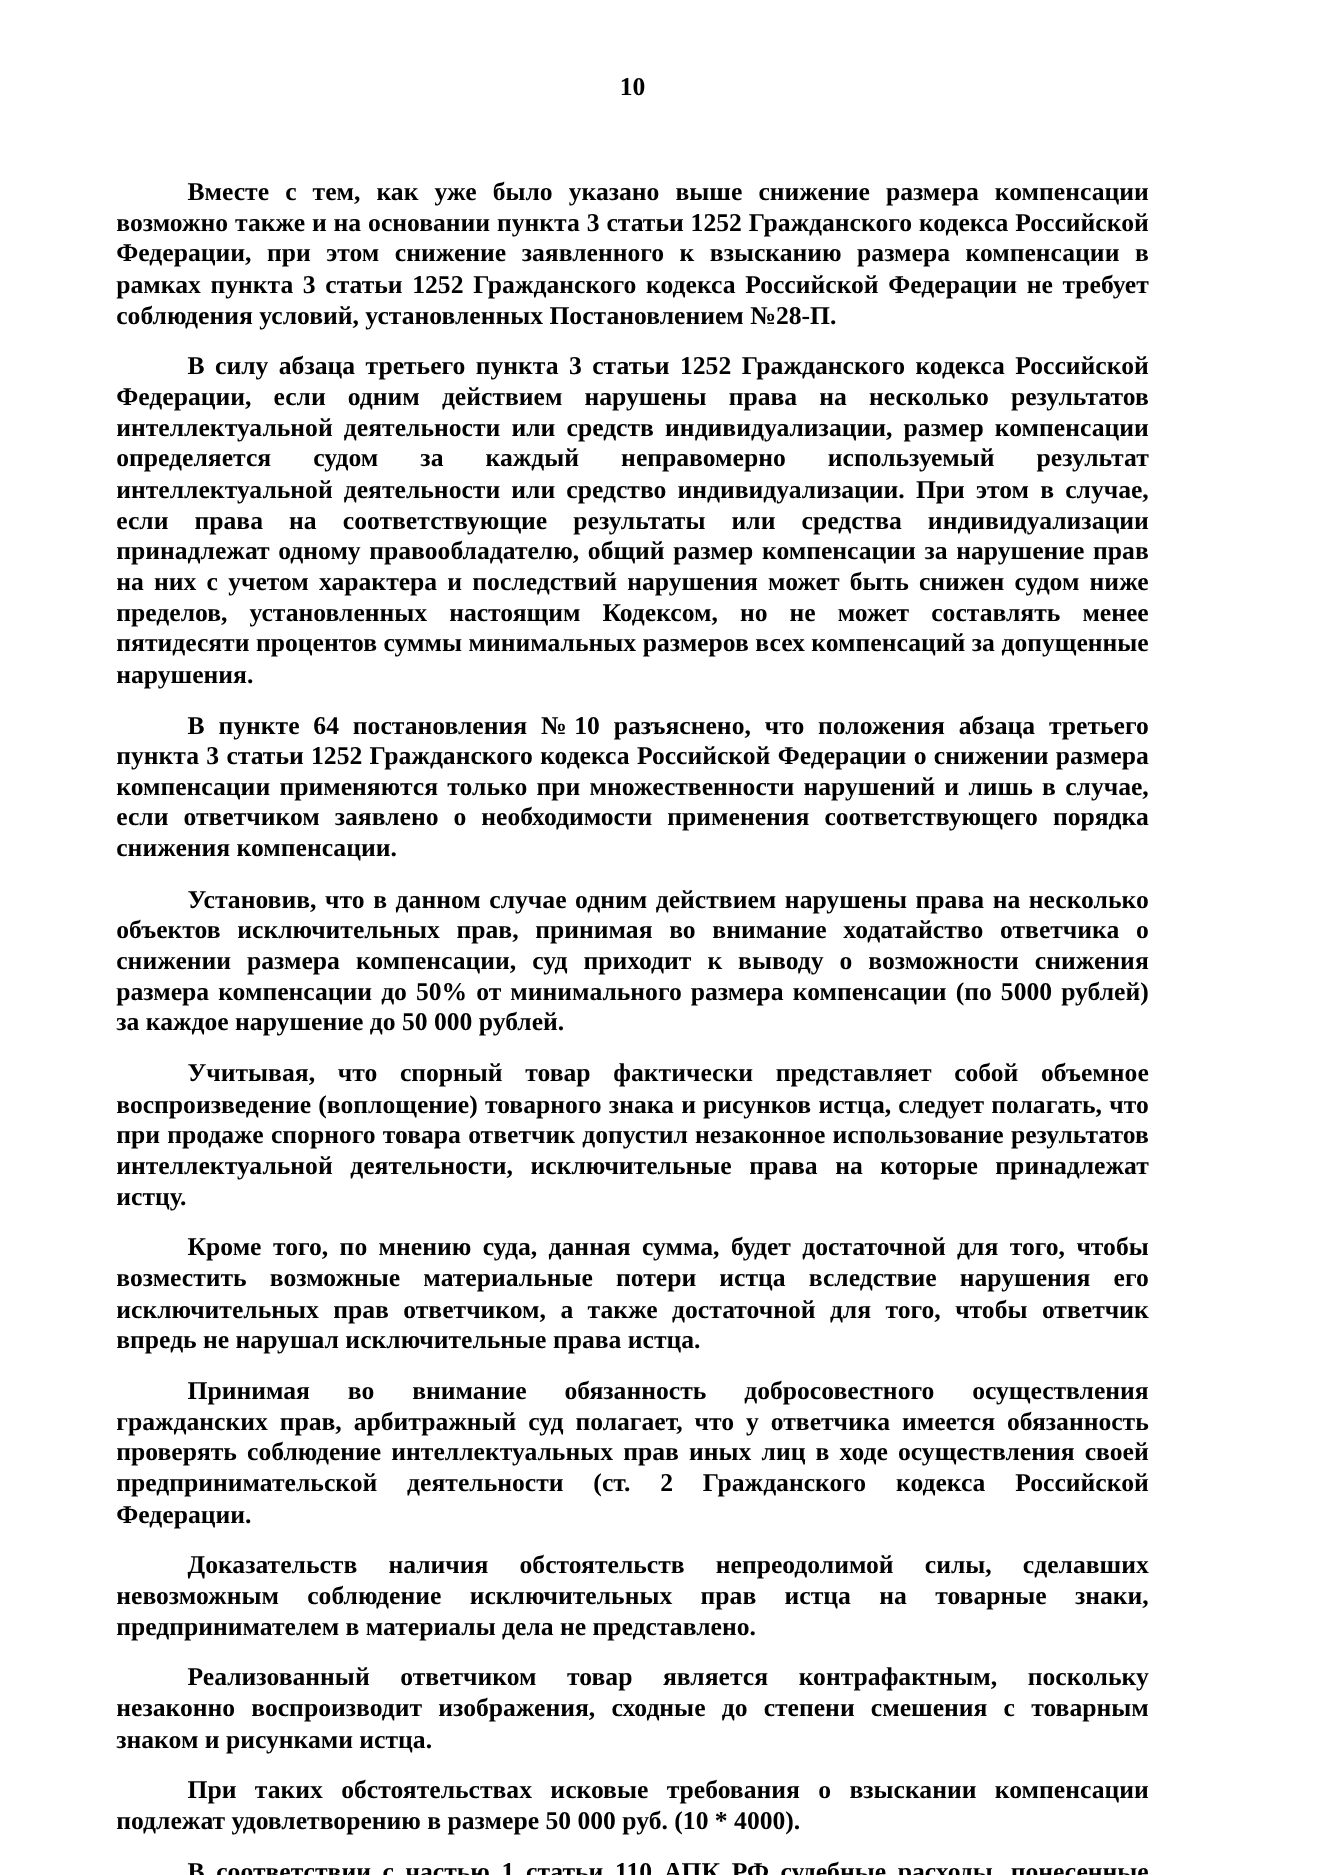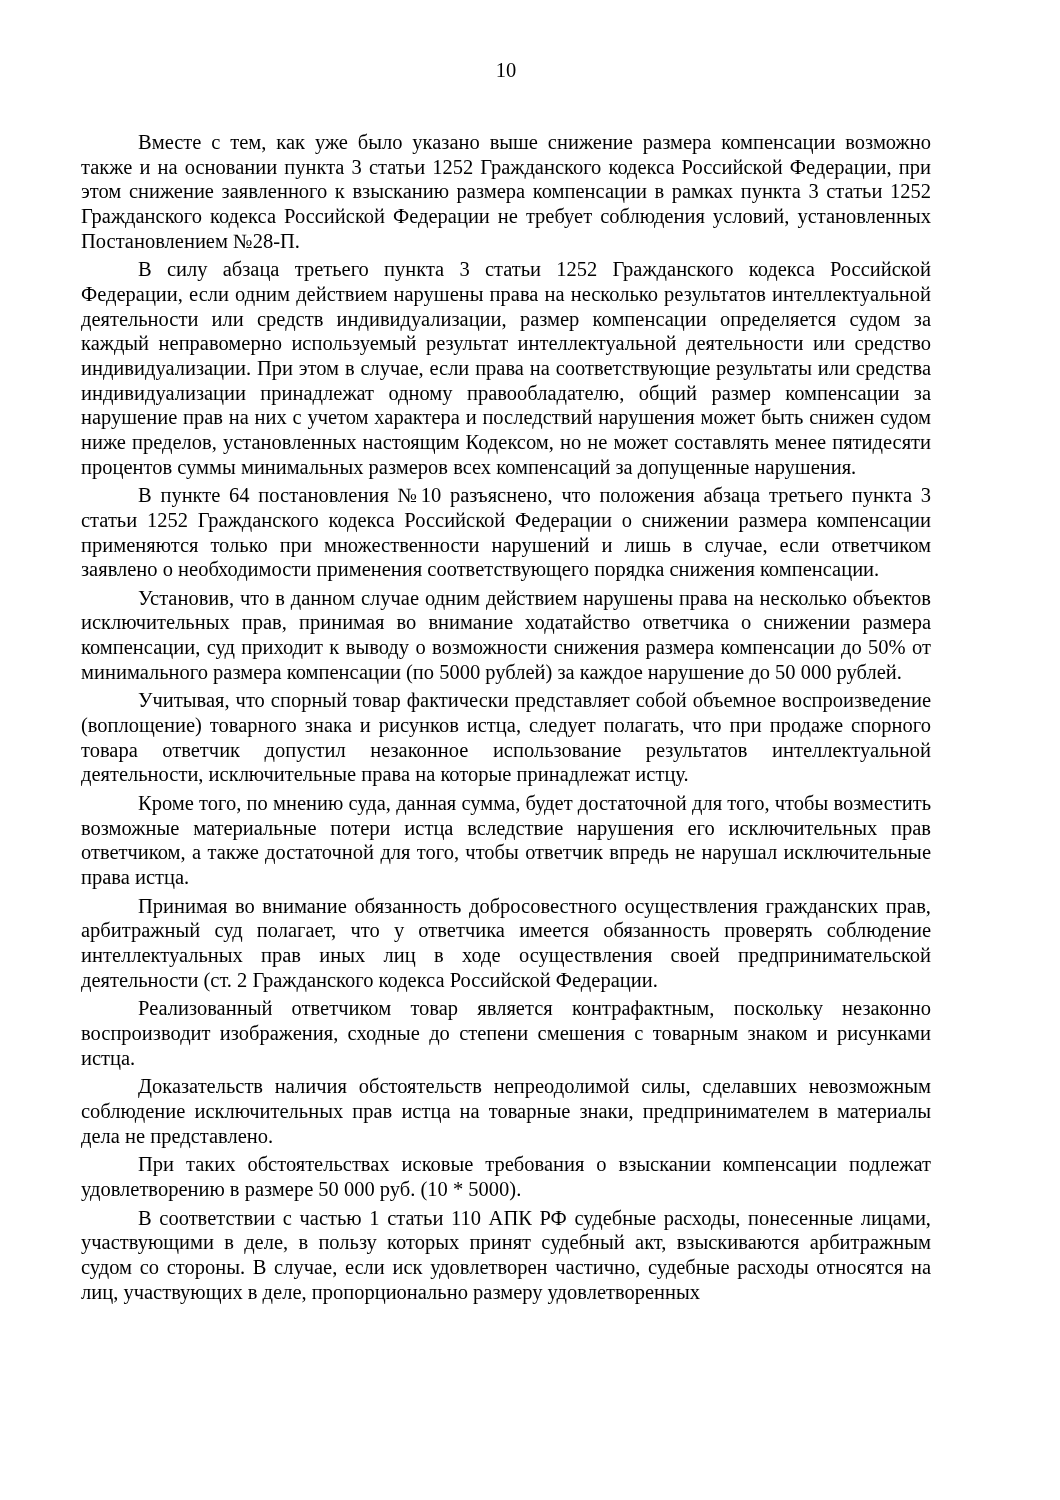--- a/index.html
+++ b/index.html
@@ -15,20 +15,21 @@
     font-family: "Liberation Serif", serif;
     color: #000000;
   }
   .page {
     position: absolute;
     left: 0;
     top: 0;
     width: 852px;
     height: 1500px;
     background: #ffffff;
+    font-weight: bold;
   }
   .page-number {
     position: absolute;
     top: 58px;
     left: 77px;
     width: 858px;
     text-align: center;
     font-size: 20.5px;
     line-height: 24px;
   }
@@ -36,37 +37,37 @@
     position: absolute;
     top: 126px;
     left: 77px;
     width: 858px;
     font-size: 20.5px;
     line-height: 24.65px;
     text-align: justify;
     text-justify: inter-word;
   }
   .doc-body p {
-    margin: 4px;
+    margin: 16px;
     padding: 0;
     text-indent: 57px;
   }
 </style>
 </head>
 <body>
 
 <div class="page">
   <div class="page-number">10</div>
 
   <div class="doc-body">
     <p>Вместе с тем, как уже было указано выше снижение размера компенсации возможно также и на основании пункта 3 статьи 1252 Гражданского кодекса Российской Федерации, при этом снижение заявленного к взысканию размера компенсации в рамках пункта 3 статьи 1252 Гражданского кодекса Российской Федерации не требует соблюдения условий, установленных Постановлением №28-П.</p>
     <p>В силу абзаца третьего пункта 3 статьи 1252 Гражданского кодекса Российской Федерации, если одним действием нарушены права на несколько результатов интеллектуальной деятельности или средств индивидуализации, размер компенсации определяется судом за каждый неправомерно используемый результат интеллектуальной деятельности или средство индивидуализации. При этом в случае, если права на соответствующие результаты или средства индивидуализации принадлежат одному правообладателю, общий размер компенсации за нарушение прав на них с учетом характера и последствий нарушения может быть снижен судом ниже пределов, установленных настоящим Кодексом, но не может составлять менее пятидесяти процентов суммы минимальных размеров всех компенсаций за допущенные нарушения.</p>
     <p>В пункте 64 постановления №10 разъяснено, что положения абзаца третьего пункта 3 статьи 1252 Гражданского кодекса Российской Федерации о снижении размера компенсации применяются только при множественности нарушений и лишь в случае, если ответчиком заявлено о необходимости применения соответствующего порядка снижения компенсации.</p>
     <p>Установив, что в данном случае одним действием нарушены права на несколько объектов исключительных прав, принимая во внимание ходатайство ответчика о снижении размера компенсации, суд приходит к выводу о возможности снижения размера компенсации до 50% от минимального размера компенсации (по 5000 рублей) за каждое нарушение до 50 000 рублей.</p>
     <p>Учитывая, что спорный товар фактически представляет собой объемное воспроизведение (воплощение) товарного знака и рисунков истца, следует полагать, что при продаже спорного товара ответчик допустил незаконное использование результатов интеллектуальной деятельности, исключительные права на которые принадлежат истцу.</p>
     <p>Кроме того, по мнению суда, данная сумма, будет достаточной для того, чтобы возместить возможные материальные потери истца вследствие нарушения его исключительных прав ответчиком, а также достаточной для того, чтобы ответчик впредь не нарушал исключительные права истца.</p>
     <p>Принимая во внимание обязанность добросовестного осуществления гражданских прав, арбитражный суд полагает, что у ответчика имеется обязанность проверять соблюдение интеллектуальных прав иных лиц в ходе осуществления своей предпринимательской деятельности (ст. 2 Гражданского кодекса Российской Федерации.</p>
+    <p>Доказательств наличия обстоятельств непреодолимой силы, сделавших невозможным соблюдение исключительных прав истца на товарные знаки, предпринимателем в материалы дела не представлено.</p>
     <p>Реализованный ответчиком товар является контрафактным, поскольку незаконно воспроизводит изображения, сходные до степени смешения с товарным знаком и рисунками истца.</p>
-    <p>Доказательств наличия обстоятельств непреодолимой силы, сделавших невозможным соблюдение исключительных прав истца на товарные знаки, предпринимателем в материалы дела не представлено.</p>
-    <p>При таких обстоятельствах исковые требования о взыскании компенсации подлежат удовлетворению в размере 50 000 руб. (10 * 5000).</p>
+    <p>При таких обстоятельствах исковые требования о взыскании компенсации подлежат удовлетворению в размере 50 000 руб. (10 * 4000).</p>
     <p>В соответствии с частью 1 статьи 110 АПК РФ судебные расходы, понесенные лицами, участвующими в деле, в пользу которых принят судебный акт, взыскиваются арбитражным судом со стороны. В случае, если иск удовлетворен частично, судебные расходы относятся на лиц, участвующих в деле, пропорционально размеру удовлетворенных</p>
   </div>
 </div>
 
 </body></html>

